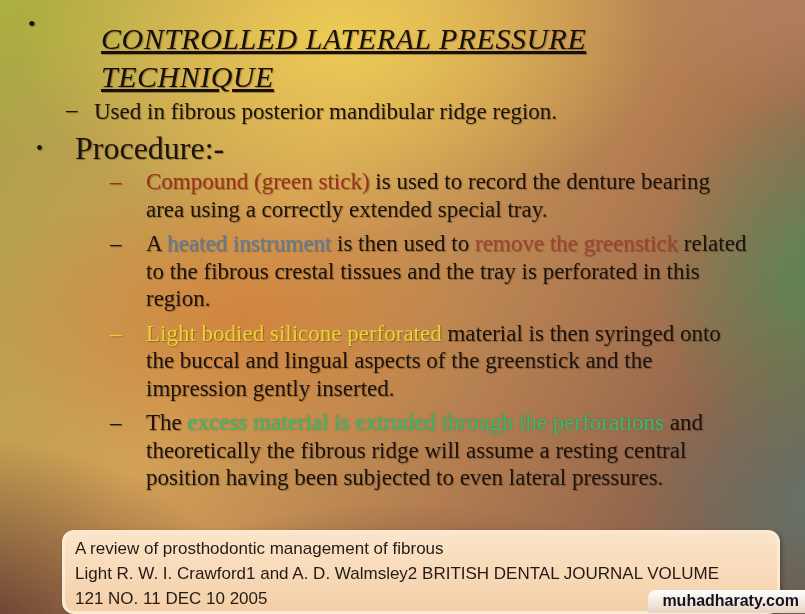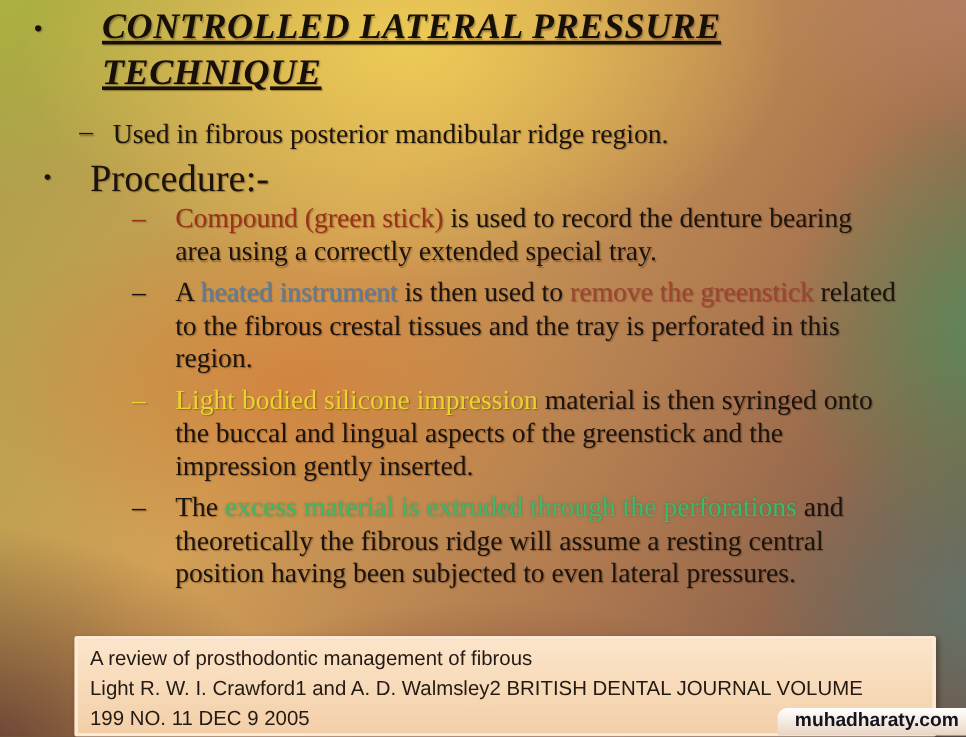--- a/index.html
+++ b/index.html
@@ -18,23 +18,23 @@
       radial-gradient(ellipse 50% 45% at -5% 105%, rgba(88,50,47,1), rgba(88,50,47,0) 75%),
       radial-gradient(ellipse 55% 35% at 50% 108%, rgba(112,62,52,0.95), rgba(112,62,52,0) 75%),
       linear-gradient(120deg, #a8a04a 0%, #d2a056 35%, #b07a50 65%, #6f4f48 100%);
   }
   .txt{ text-shadow:1px 1px 1px rgba(50,25,8,0.35); }
 
   
   .title-row{position:absolute;left:28px;top:4px;display:flex;align-items:flex-start;}
   .title-bullet{font-size:22px;color:#161008;line-height:40px;width:57px;flex:none;}
   .title{
-    margin:0;width:560px;
+    margin:16px;width:560px;
     font-size:30px;line-height:38px;
-    font-weight:bold;font-style:italic;
+    font-weight:normal;font-style:italic;
     text-decoration:underline;
     color:#161008;letter-spacing:.5px;
   }
 
   
   .intro-row{position:absolute;left:66px;top:97px;display:flex;width:710px;}
   .intro-dash{flex:none;width:28px;font-size:23px;color:#1b130c;}
   .intro-text{margin:0;font-size:23px;line-height:30px;color:#1b130c;}
 
   
@@ -54,21 +54,21 @@
   .seg-yellow{color:#e7d52e;}
   .seg-green{color:#3cb96a;text-shadow:0 0 2px rgba(30,90,50,0.5);}
   .mk-red{color:#9c3018;}
   .mk-yellow{color:#e7d52e;}
 
   
   .footer-box{
     position:absolute;left:62px;top:530px;width:702px;height:68px;
     background:linear-gradient(#fbe5ca, #f3cfa8);
     border:3px solid rgba(253,234,213,0.95);
-    border-radius:2px;
+    border-radius:12px;
     padding:3px 0 7px 10px;
     font-family:"Liberation Sans", sans-serif;
     font-size:17px;line-height:25px;color:#241a14;
     box-shadow:2px 2px 4px rgba(40,15,10,0.35);
   }
 
   
   .watermark{
     position:absolute;right:0;bottom:1px;
     background:linear-gradient(#ffffff, #e9d4c2);
@@ -105,31 +105,31 @@
       <p class="item-text txt"><span class="seg-red">Compound (green stick)</span><span class="seg-dark"> is used to record the denture bearing area using a correctly extended special tray.</span></p>
     </div>
 
     <div class="item">
       <span class="item-marker txt">–</span>
       <p class="item-text txt"><span class="seg-dark">A </span><span class="seg-blue">heated instrument</span><span class="seg-dark"> is then used to </span><span class="seg-red2">remove the greenstick</span><span class="seg-dark"> related to the fibrous crestal tissues and the tray is perforated in this region.</span></p>
     </div>
 
     <div class="item">
       <span class="item-marker mk-yellow txt">–</span>
-      <p class="item-text txt"><span class="seg-yellow">Light bodied silicone impression</span><span class="seg-dark"> material is then syringed onto the buccal and lingual aspects of the greenstick and the impression gently inserted.</span></p>
+      <p class="item-text txt"><span class="seg-yellow">Light bodied silicone perforated</span><span class="seg-dark"> material is then syringed onto the buccal and lingual aspects of the greenstick and the impression gently inserted.</span></p>
     </div>
 
     <div class="item">
       <span class="item-marker txt">–</span>
       <p class="item-text txt"><span class="seg-dark">The </span><span class="seg-green">excess material is extruded through the perforations</span><span class="seg-dark"> and theoretically the fibrous ridge will assume a resting central position having been subjected to even lateral pressures.</span></p>
     </div>
 
   </div>
 
   <div class="footer-box">
     <div>A review of prosthodontic management of fibrous</div>
     <div>Light R. W. I. Crawford1 and A. D. Walmsley2 BRITISH DENTAL JOURNAL VOLUME</div>
-    <div>199 NO. 11 DEC 9 2005</div>
+    <div>121 NO. 11 DEC 10 2005</div>
   </div>
 
   <div class="watermark">muhadharaty.com</div>
 
 </div>
 
 </body></html>

